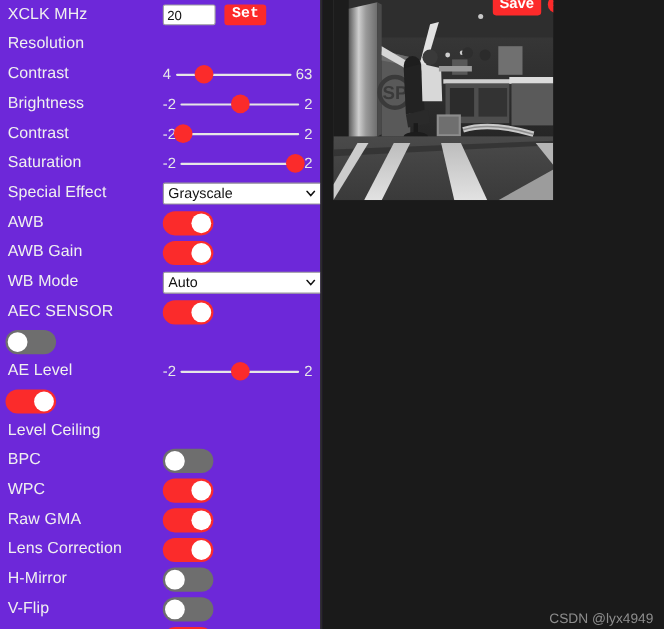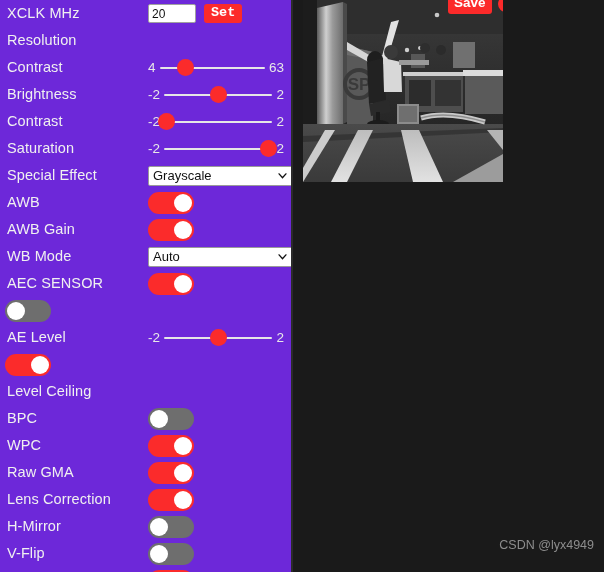--- a/index.html
+++ b/index.html
@@ -216,21 +216,21 @@
     font-family: "Liberation Sans", sans-serif;
     font-size: 10px;
     line-height: 16px;
     text-align: center;
     padding: 0;
     cursor: pointer;
   }
   #watermark {
     position: absolute;
     right: 10px;
-    bottom: 20px;
+    bottom: 3px;
     color: #8d8d8d;
     font-size: 12.5px;
     font-family: "Liberation Sans", sans-serif;
     user-select: none;
   }
 </style>
 </head>
 <body>
 
 <div id="app">

